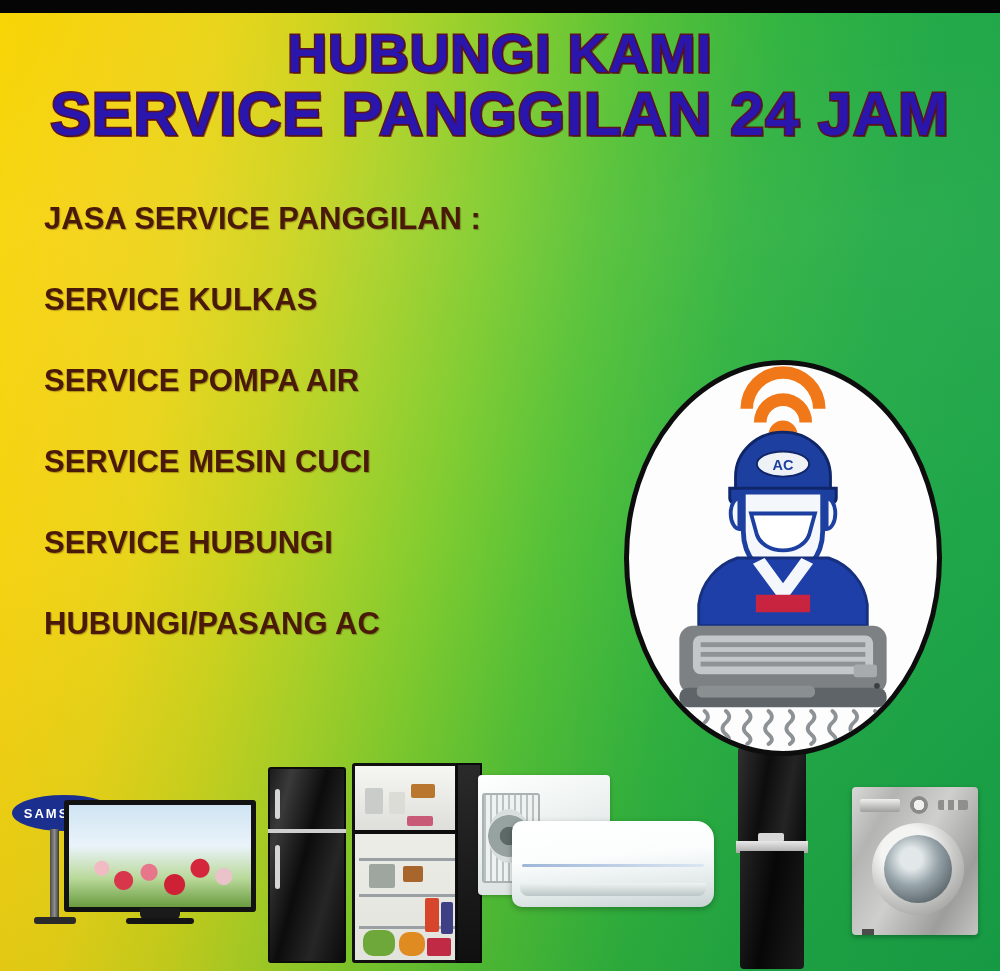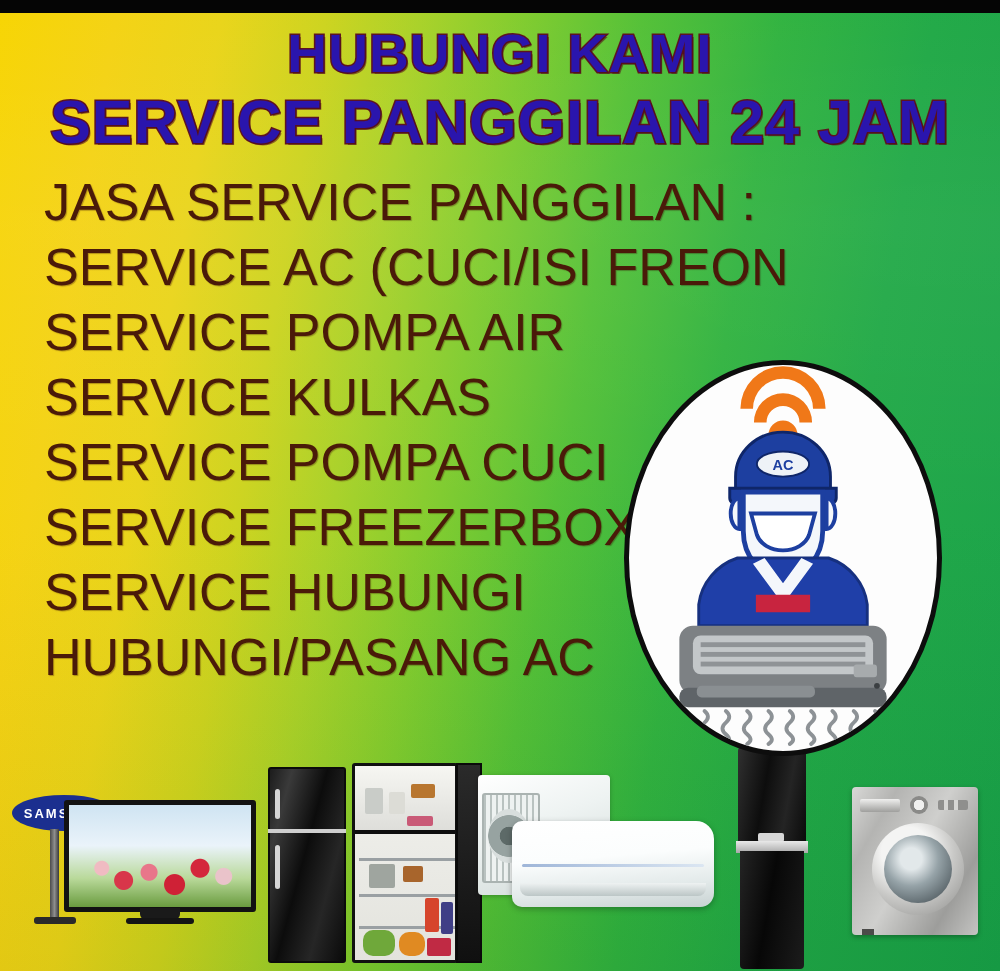--- a/index.html
+++ b/index.html
@@ -72,41 +72,42 @@
     -webkit-text-stroke: 3px #5e1420;
     paint-order: stroke fill;
     text-shadow: 2px 2px 0 rgba(80,12,24,0.55);
   }
   .headline-1 {
     font-size: 54px;
     transform: scaleX(1.02);
   }
   .headline-2 {
     font-size: 61px;
-    margin-top: 12px;
+    margin-top: 4px;
     transform: scaleX(1.0);
   }
 
   
   .services {
     position: absolute;
     left: 44px;
     top: 170px;
     width: 720px;
     z-index: 6;
   }
   .svc-line {
     color: #4a1a09;
     font-family: "Liberation Sans Narrow", "Liberation Sans", sans-serif;
-    font-size: 52px;
-    font-weight: 400;
+    font-size: 31px;
+    font-weight: 700;
     line-height: 65px;
     letter-spacing: 0px;
     white-space: nowrap;
     text-shadow: 1px 1px 1px rgba(60,20,5,0.35);
+    margin-top: 16px;
   }
 
   
   .logo-circle {
     position: absolute;
     left: 624px;
     top: 360px;
     width: 318px;
     height: 396px;
     border-radius: 50%;
@@ -339,25 +340,23 @@
   <div class="bg-vert"></div>
   <div class="topbar"></div>
 
   <div class="headline-wrap">
     <div class="headline headline-1">HUBUNGI KAMI</div>
     <div class="headline headline-2">SERVICE PANGGILAN 24 JAM</div>
   </div>
 
   <div class="services">
     <div class="svc-line">JASA SERVICE PANGGILAN :</div>
-    <div class="svc-line">SERVICE AC (CUCI/ISI FREON</div>
+    <div class="svc-line">SERVICE KULKAS</div>
     <div class="svc-line">SERVICE POMPA AIR</div>
-    <div class="svc-line">SERVICE KULKAS</div>
-    <div class="svc-line">SERVICE POMPA CUCI</div>
-    <div class="svc-line">SERVICE FREEZERBOX</div>
+    <div class="svc-line">SERVICE MESIN CUCI</div>
     <div class="svc-line">SERVICE HUBUNGI</div>
     <div class="svc-line">HUBUNGI/PASANG AC</div>
   </div>
 
   <div class="logo-circle">
     <svg class="logo-svg" viewBox="0 0 318 396">
 
       <g fill="#f07818">
         <path d="M159 44 m-44,0 a44,44 0 0 1 88,0 l-13,0 a31,31 0 0 0 -62,0 z"></path>
         <path d="M159 58 m-30,0 a30,30 0 0 1 60,0 l-13,0 a17,17 0 0 0 -34,0 z"></path>

